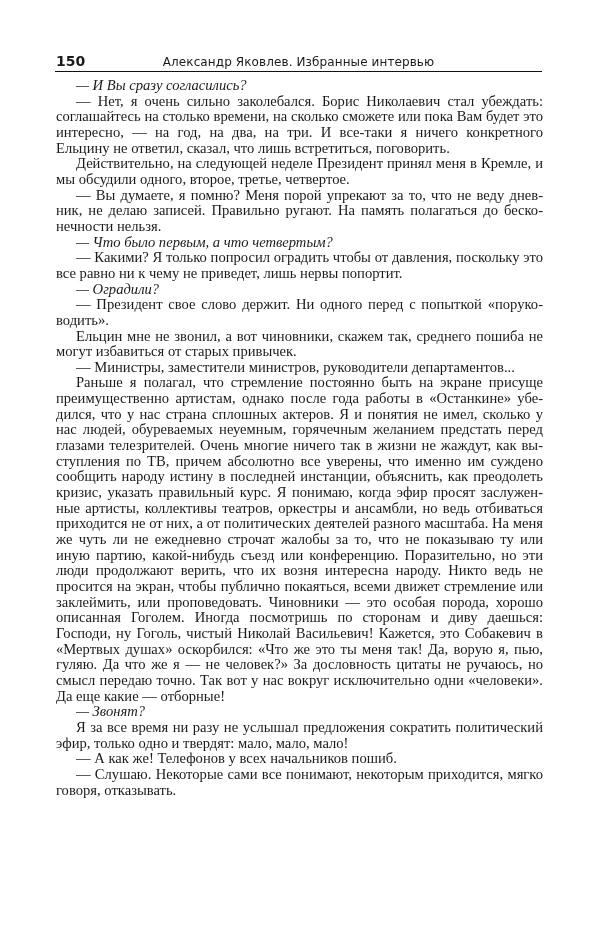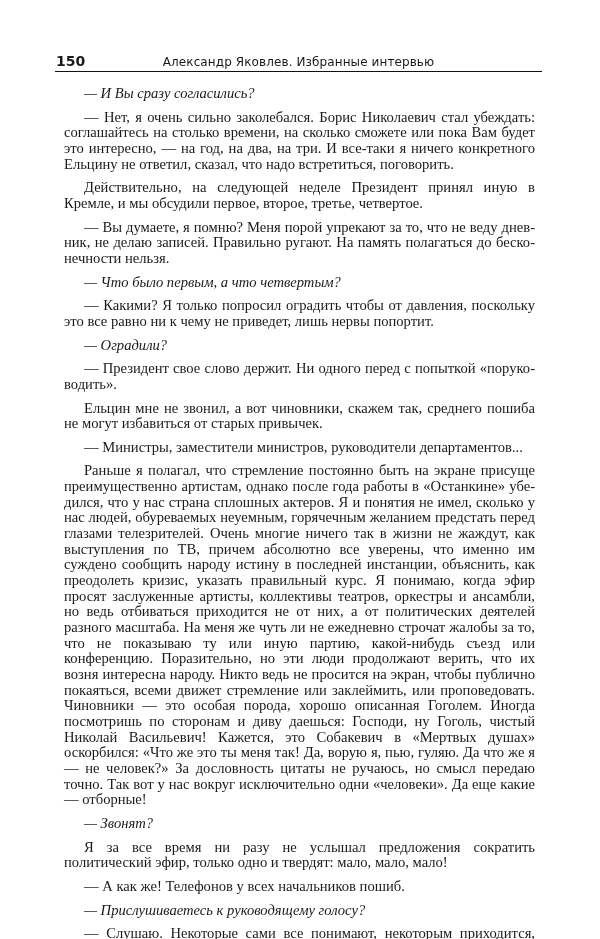--- a/index.html
+++ b/index.html
@@ -9,41 +9,40 @@
     border-bottom: 1.5px solid #111;
     font-family: "DejaVu Sans", sans-serif;
   }
   .page-number { position: absolute; left: 1px; top: 0px; font-size: 14px; line-height: 18px; font-weight: bold; }
   .running-title { position: absolute; left: 0; right: 0; top: 2px; text-align: center; font-size: 12px; line-height: 16px; letter-spacing: 0.1px; }
   .body-text {
     position: absolute; left: 56px; top: 78px; width: 487px;
     font-family: "Liberation Serif", serif; font-size: 14.6px; line-height: 15.65px;
     text-align: justify; hyphens: manual;
   }
-  .para { margin: 8px; text-indent: 20px; }
+  .para { margin: 0; text-indent: 20px; }
   .para.q { font-style: italic; }
 </style>
 </head>
 <body>
 
 <div class="page-header">
   <span class="page-number">150</span>
   <div class="running-title">Александр Яковлев. Избранные интервью</div>
 </div>
 
 <div class="body-text">
   <p class="para q">— И Вы сразу согласились?</p>
-  <p class="para">— Нет, я очень сильно заколебался. Борис Николаевич стал убеждать: соглашайтесь на столько времени, на сколько сможете или пока Вам будет это интересно, — на год, на два, на три. И все-таки я ничего конкретного Ельцину не ответил, сказал, что надо встретиться, поговорить.</p>
-  <p class="para">Действительно, на следующей неделе Президент принял иную в Кремле, и мы обсудили первое, второе, третье, четвертое.</p>
+  <p class="para">— Нет, я очень сильно заколебался. Борис Николаевич стал убеждать: соглашайтесь на столько времени, на сколько сможете или пока Вам будет это интересно, — на год, на два, на три. И все-таки я ничего конкретного Ельцину не ответил, сказал, что лишь встретиться, поговорить.</p>
+  <p class="para">Действительно, на следующей неделе Президент принял меня в Кремле, и мы обсудили одного, второе, третье, четвертое.</p>
   <p class="para">— Вы думаете, я помню? Меня порой упрекают за то, что не веду днев­ник, не делаю записей. Правильно ругают. На память полагаться до беско­нечности нельзя.</p>
   <p class="para q">— Что было первым, а что четвертым?</p>
   <p class="para">— Какими? Я только попросил оградить чтобы от давления, поскольку это все равно ни к чему не приведет, лишь нервы попортит.</p>
   <p class="para q">— Оградили?</p>
   <p class="para">— Президент свое слово держит. Ни одного перед с попыткой «поруко­водить».</p>
   <p class="para">Ельцин мне не звонил, а вот чиновники, скажем так, среднего пошиба не могут избавиться от старых привычек.</p>
   <p class="para">— Министры, заместители министров, руководители департаментов...</p>
   <p class="para">Раньше я полагал, что стремление постоянно быть на экране присуще преимущественно артистам, однако после года работы в «Останкине» убе­дился, что у нас страна сплошных актеров. Я и понятия не имел, сколько у нас людей, обуреваемых неуемным, горячечным желанием предстать перед глазами телезрителей. Очень многие ничего так в жизни не жаждут, как вы­ступления по ТВ, причем абсолютно все уверены, что именно им суждено сообщить народу истину в последней инстанции, объяснить, как преодолеть кризис, указать правильный курс. Я понимаю, когда эфир просят заслужен­ные артисты, коллективы театров, оркестры и ансамбли, но ведь отбиваться приходится не от них, а от политических деятелей разного масштаба. На меня же чуть ли не ежедневно строчат жалобы за то, что не показываю ту или иную партию, какой-нибудь съезд или конференцию. Поразительно, но эти люди продолжают верить, что их возня интересна народу. Никто ведь не просится на экран, чтобы публично покаяться, всеми движет стремление или заклеймить, или проповедовать. Чиновники — это особая порода, хоро­шо описанная Гоголем. Иногда посмотришь по сторонам и диву даешься: Господи, ну Гоголь, чистый Николай Васильевич! Кажется, это Собакевич в «Мертвых душах» оскорбился: «Что же это ты меня так! Да, ворую я, пью, гуляю. Да что же я — не человек?» За дословность цитаты не ручаюсь, но смысл передаю точно. Так вот у нас вокруг исключительно одни «человеки». Да еще какие — отборные!</p>
   <p class="para q">— Звонят?</p>
   <p class="para">Я за все время ни разу не услышал предложения сократить политический эфир, только одно и твердят: мало, мало, мало!</p>
   <p class="para">— А как же! Телефонов у всех начальников пошиб.</p>
-  <p class="para q">— Прислушиваетесь к руководящему голосу?</p>
   <p class="para">— Слушаю. Некоторые сами все понимают, некоторым приходится, мяг­ко говоря, отказывать.</p>
 </div>
 
 </body></html>

